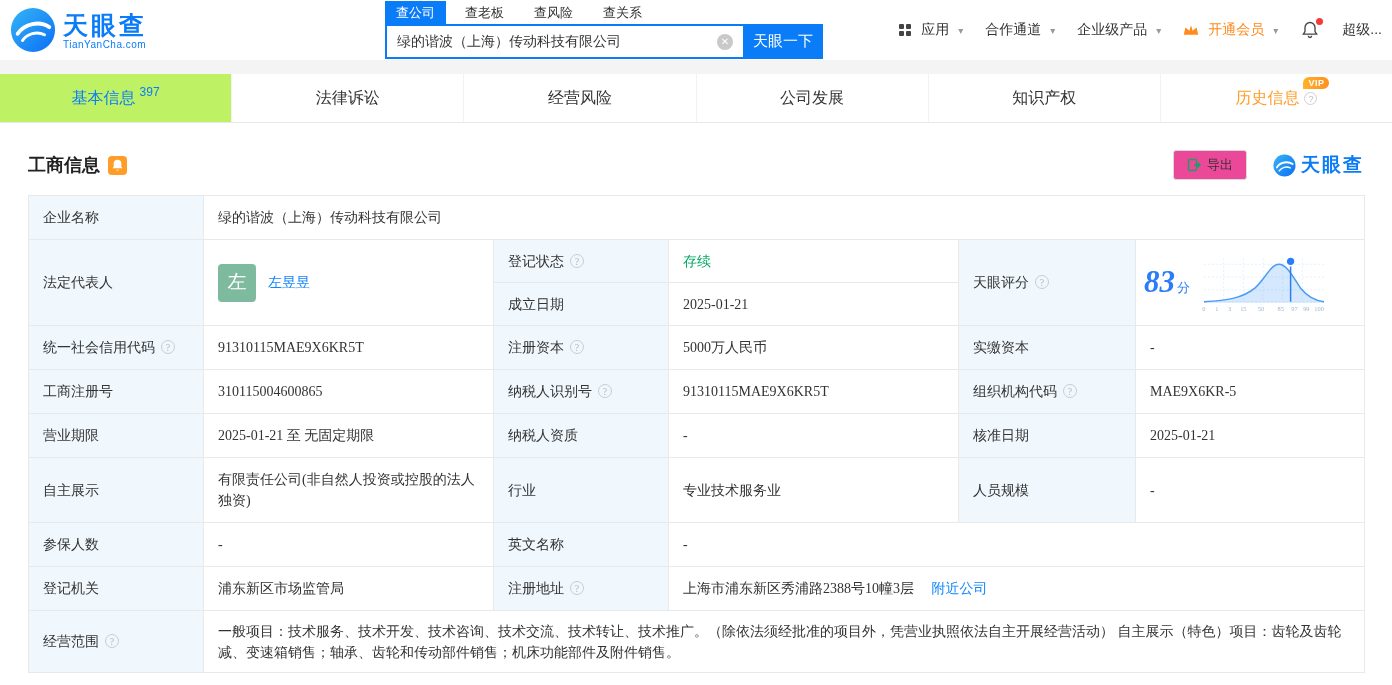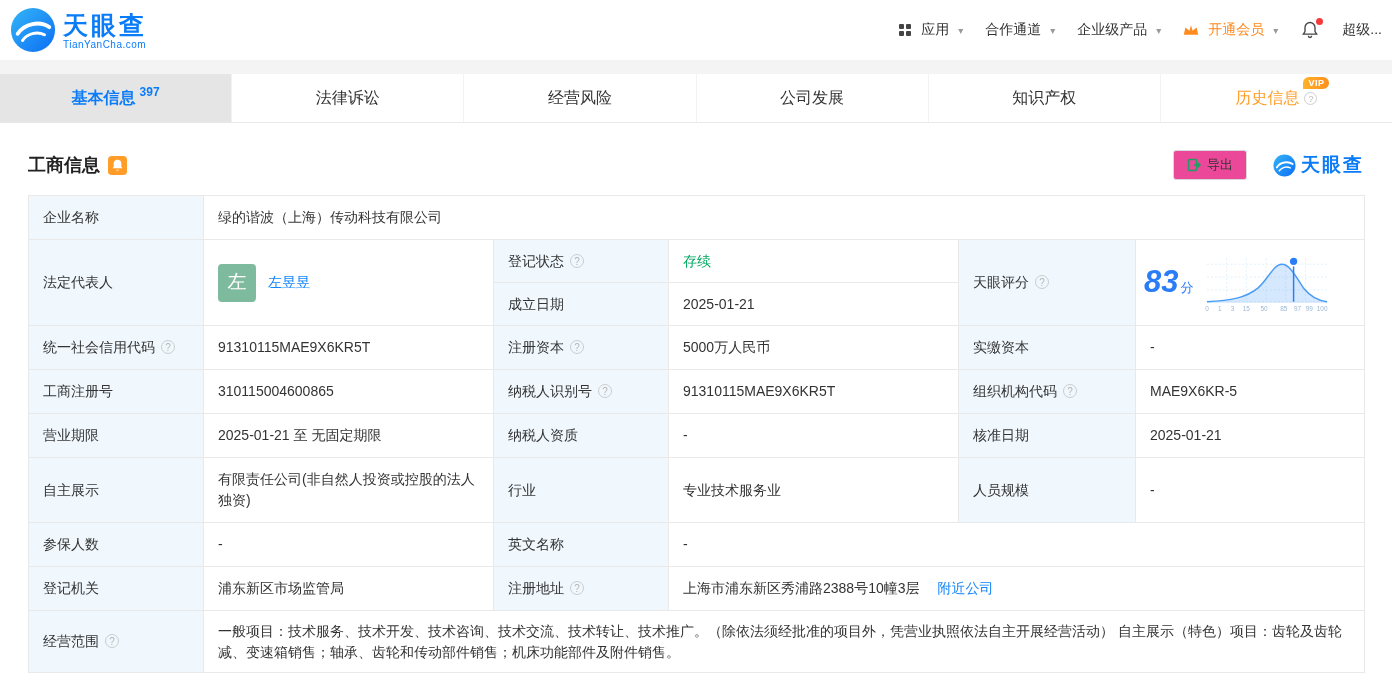--- a/index.html
+++ b/index.html
@@ -29,38 +29,38 @@
   .nav-item { display:flex; align-items:center; gap:9px; cursor:pointer; white-space:nowrap; }
   .caret { font-size:10px; color:#999; }
   .nav-vip { color:#ff8a1e; }
   .bell-wrap { position:relative; cursor:pointer; display:flex; }
   .bell-dot { position:absolute; top:-2px; right:-3px; width:7px; height:7px; border-radius:50%; background:#f43b3b; }
   
   .page-gap { height:14px; background:#f4f4f5; }
   .main-tabs { height:49px; display:flex; background:#fff; border-bottom:1px solid #e9e9e9; }
   .main-tab { flex:1; display:flex; align-items:center; justify-content:center; font-size:16px; color:#333; cursor:pointer; position:relative; }
   .main-tab + .main-tab { border-left:1px solid #f2f2f2; }
-  .main-tab.active { background:#e5e5e5; color:#0b7cf8; font-weight:bold; }
+  .main-tab.active { background:#bef264; color:#0b7cf8; font-weight:normal; }
   .tab-count { font-size:12px; margin-left:4px; position:relative; top:-6px; color:#999; }
   .main-tab.active .tab-count { color:#0b7cf8; }
   .main-tab.history { color:#ff9d28; }
   .tab-label-wrap { position:relative; }
   .vip-badge { position:absolute; top:-11px; right:-30px; background:linear-gradient(90deg,#ffb12a,#ff8f1f); color:#fff; font-size:9px; font-weight:bold; padding:1px 5px; border-radius:7px 7px 7px 1px; letter-spacing:.5px; }
   .tab-info { display:inline-block; width:13px; height:13px; border:1px solid #cfcfcf; border-radius:50%; color:#bbb; font-size:9px; line-height:12px; text-align:center; margin-left:5px; }
   
   .section-head { display:flex; align-items:center; margin:27px 28px 15px; }
   .section-title { font-size:18px; font-weight:bold; color:#222; }
   .notice-icon { margin-left:8px; display:flex; }
   .head-right { margin-left:auto; display:flex; align-items:center; gap:26px; }
   .export-btn { display:flex; align-items:center; gap:6px; height:30px; padding:0 13px; border:1px solid #d9d9d9; border-radius:3px; background:#ec4899; font-size:13px; color:#333; cursor:pointer; font-family:inherit; }
   .watermark { display:flex; align-items:center; gap:5px; }
   .watermark-text { font-size:19px; font-weight:bold; color:#0b7cf8; letter-spacing:2px; }
   
   .info-table { width:1336px; margin:0 28px; border-collapse:collapse; table-layout:fixed; font-size:14px; }
-  .info-table td { border:1px solid #e9e9e9; padding:8px 14px; vertical-align:middle; color:#333; line-height:1.5; }
+  .info-table td { border:1px solid #e9e9e9; padding:8px 14px; vertical-align:middle; color:#333; line-height:1.5;font-family:Liberation Serif, serif; }
   .info-table tr { height:44px; }
   tr.sub { height:43px; }
   tr.r-type { height:65px; }
   tr.r-scope { height:62px; }
   td.lbl { background:#f0f8fe; }
   .q { display:inline-block; width:14px; height:14px; border:1px solid #ccc; border-radius:50%; color:#b5b5b5; font-size:10px; line-height:13px; text-align:center; margin-left:6px; cursor:pointer; vertical-align:1px; }
   a.lnk, .lnk { color:#1285fa; text-decoration:none; cursor:pointer; }
   .rep-cell { display:flex; align-items:center; gap:12px; }
   .avatar { width:38px; height:38px; border-radius:4px; background:#7eba9e; color:#fff; font-size:19px; display:flex; align-items:center; justify-content:center; cursor:pointer; }
   .status-green { color:#00a860; }
@@ -85,20 +85,35 @@
       <path d="M8 28c7-11 23-14 33-7" stroke="#fff" stroke-width="4" fill="none" stroke-linecap="round"></path>
       <path d="M13 35c5-7 15-10 23-6" stroke="#fff" stroke-width="3" fill="none" stroke-linecap="round"></path>
     </svg>
     <div class="logo-text">
       <div class="brand">天眼查</div>
       <div class="domain">TianYanCha.com</div>
     </div>
   </div>
 
 
+  <div class="search-area">
+    <div class="search-tabs">
+      <span class="search-tab active">查公司</span>
+      <span class="search-tab">查老板</span>
+      <span class="search-tab">查风险</span>
+      <span class="search-tab">查关系</span>
+    </div>
+    <div class="search-row">
+      <span class="search-input-wrap">
+        <input class="search-input" value="绿的谐波（上海）传动科技有限公司" style="">
+        <span class="clear-icon">✕</span>
+      </span>
+      <button class="search-btn">天眼一下</button>
+    </div>
+  </div>
 
   <div class="top-nav">
     <span class="nav-item">
       <svg width="14" height="14" viewBox="0 0 14 14">
         <rect x="1" y="1" width="5" height="5" rx="1" fill="#444"></rect>
           <rect x="8" y="1" width="5" height="5" rx="1" fill="#444"></rect>
         <rect x="1" y="8" width="5" height="5" rx="1" fill="#444"></rect>
           <rect x="8" y="8" width="5" height="5" rx="1" fill="#444"></rect>
       </svg>
       <span>应用</span>

